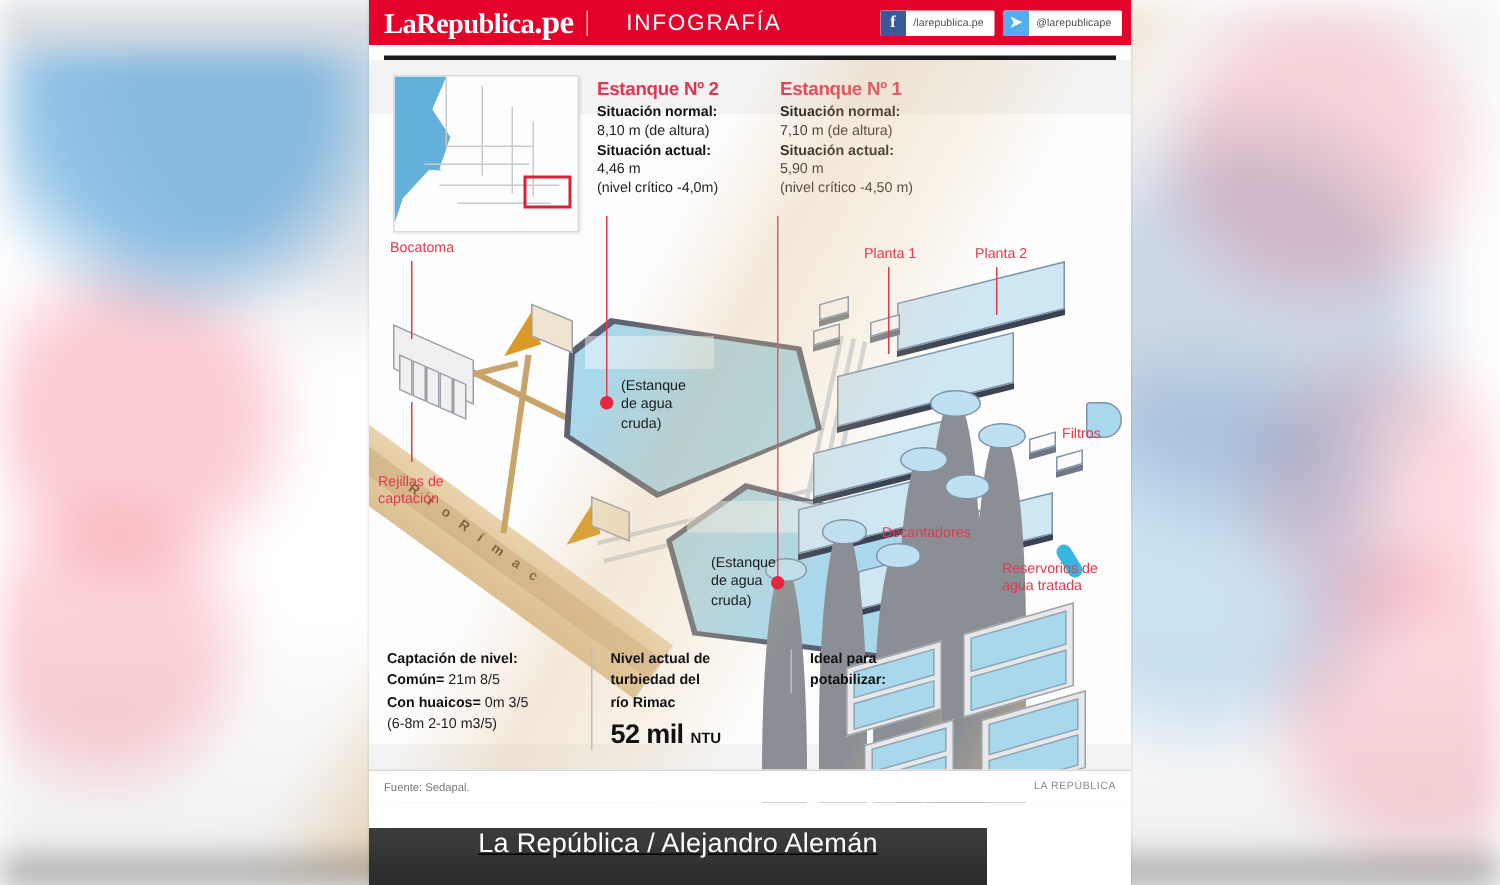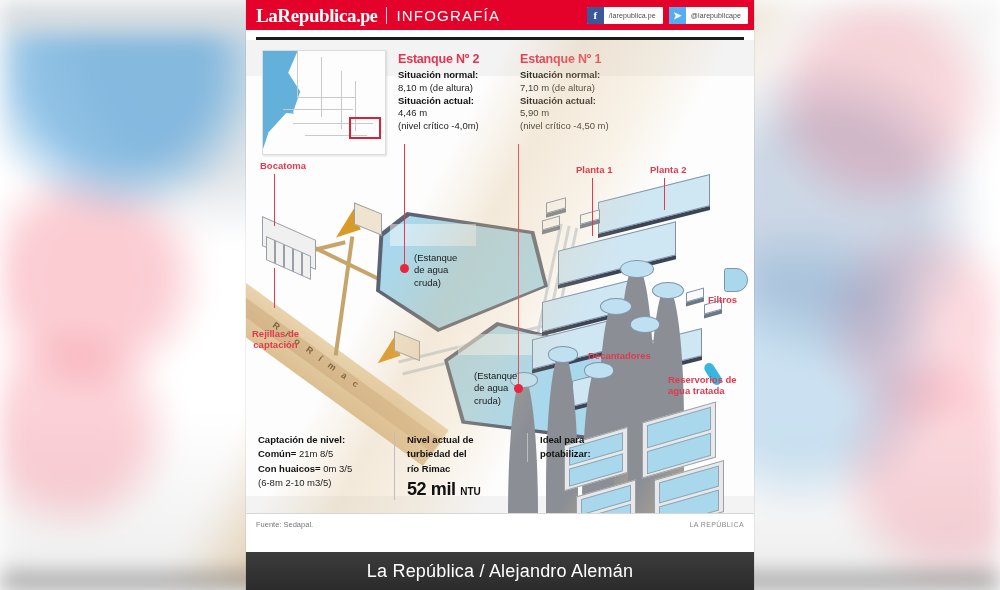--- a/index.html
+++ b/index.html
@@ -43,24 +43,24 @@
 
   
   .topbar{
     height:30px;background:#e4022a;display:flex;align-items:center;
     padding:0 6px 0 10px;box-sizing:border-box;position:relative;
   }
   .logo{
     color:#fff;font-family:"Liberation Serif", serif;font-weight:bold;
     font-size:19px;letter-spacing:-.4px;line-height:1;white-space:nowrap;
   }
-  .logo .dotpe{font-size:18px;}
+  .logo .dotpe{font-size:22px;}
   .vsep{width:1px;height:17px;background:rgba(255,255,255,.8);margin:0 9px;}
   .infog{
-    color:#fff;font-size:15px;letter-spacing:1.2px;font-weight:400;
+    color:#fff;font-size:15px;letter-spacing:1.2px;font-weight:400;margin-left:16px;
   }
   .social{margin-left:auto;display:flex;gap:6px;align-items:center;}
   .sbtn{display:flex;align-items:center;height:17px;background:#fff;border-radius:1px;overflow:hidden;}
   .sico{width:17px;height:17px;display:flex;align-items:center;justify-content:center;
         color:#fff;font-size:11px;font-weight:bold;font-family:"Liberation Serif",serif;}
   .sico.fb{background:#3b5998;}
   .sico.tw{background:#55acee;font-size:10px;}
   .shandle{font-size:7px;color:#4a4a4a;padding:0 7px 0 5px;white-space:nowrap;letter-spacing:.1px;}
 
   
@@ -158,21 +158,21 @@
   .blk .side{position:absolute;left:0;right:0;height:6px;background:#3c4454;}
   .tank{position:absolute;z-index:4;}
   .tank .body{position:absolute;inset:0;border-radius:50%/28%;background:#8b8f95;}
   .tank .lid{position:absolute;left:6%;top:-16%;width:88%;height:62%;border-radius:50%;background:#bfe0f0;border:1px solid #7f93a8;}
 
   .res{position:absolute;z-index:4;}
   .res .frame{position:absolute;inset:0;background:#e8e8e8;border:1px solid #9aa0a8;}
   .res .cell{position:absolute;background:#a9d8ec;border:1px solid #8fa5b5;}
 
   
-  .mlabel{position:absolute;z-index:9;color:#e03a4e;font-size:9.5px;font-weight:bold;line-height:1.2;}
+  .mlabel{position:absolute;z-index:9;color:#e03a4e;font-size:9.5px;font-weight:normal;line-height:1.2;}
   .mline{position:absolute;z-index:8;background:#e03a4e;width:1.4px;}
 
   
   .stats{
     position:absolute;left:0;bottom:34px;width:508px;height:78px;z-index:10;
     display:flex;align-items:flex-start;padding:10px 12px 0 12px;box-sizing:border-box;
   }
   .stat{padding:0 12px;}
   .stat.b1{width:124px;padding-left:0;}
   .stat.b2{width:108px;border-left:1px solid #bdbdbd;}
@@ -186,23 +186,23 @@
   .srcrow{
     position:absolute;left:0;bottom:0;width:508px;height:22px;background:#fff;z-index:11;
     display:flex;align-items:center;justify-content:space-between;padding:0 10px;box-sizing:border-box;
     border-top:1px solid #d7d7d7;
   }
   .src{font-size:7.5px;color:#777;}
   .brand{font-size:7px;color:#8a8a8a;letter-spacing:.4px;}
 
   
   .credit{
-    position:absolute;left:246px;bottom:0;width:508px;height:38px;
+    position:absolute;left:246px;bottom:0;width:412px;height:38px;
     background:linear-gradient(180deg,#3c3c3c,#2b2b2b);
-    display:flex;align-items:center;justify-content:center;z-index:20;
+    display:flex;justify-content:center;z-index:20;text-decoration:underline;
   }
   .credit span{color:#fff;font-size:18px;letter-spacing:.2px;}
 </style>
 </head>
 <body>
 
 <div id="backdrop">
   <div class="bdtop"></div>
   <div class="bdbot"></div>
 </div>
@@ -282,21 +282,21 @@
     <div class="grid-struct" style="left:16px;top:188px;width:52px;height:28px;transform:skewY(24deg);"></div>
     <div class="grid-struct" style="left:20px;top:198px;width:7px;height:22px;transform:skewY(24deg);"></div>
     <div class="grid-struct" style="left:29px;top:202px;width:7px;height:22px;transform:skewY(24deg);"></div>
     <div class="grid-struct" style="left:38px;top:206px;width:7px;height:22px;transform:skewY(24deg);"></div>
     <div class="grid-struct" style="left:47px;top:210px;width:7px;height:22px;transform:skewY(24deg);"></div>
     <div class="grid-struct" style="left:56px;top:214px;width:7px;height:22px;transform:skewY(24deg);"></div>
 
     <div class="mlabel" style="left:14px;top:120px;">Bocatoma</div>
     <div class="mline" style="left:28px;top:134px;height:52px;"></div>
     <div class="mline" style="left:28px;top:228px;height:40px;"></div>
-    <div class="mlabel" style="left:6px;top:288px;text-align:center;">
+    <div class="mlabel" style="left:6px;top:276px;">
       <div>Rejillas de</div>
       <div>captación</div>
     </div>
 
     <div class="gate" style="left:86px;top:172px;z-index:5;">
       <div class="tri" style="border-width:0 0 22px 26px;border-color:transparent transparent #d99a28 transparent;transform:rotate(-18deg);"></div>
       <div style="position:absolute;left:22px;top:-4px;width:26px;height:20px;background:#efe4cf;border:1px solid #9aa0a8;transform:skewY(22deg);"></div>
     </div>
     <div class="gate" style="left:128px;top:300px;z-index:5;">
       <div class="tri" style="border-width:0 0 20px 24px;border-color:transparent transparent #d99a28 transparent;transform:rotate(-18deg);"></div>
@@ -438,21 +438,21 @@
 
     <div class="pipeg" style="left:384px;top:470px;width:40px;height:6px;border-radius:3px;background:#5c6272;transform:rotate(58deg);"></div>
     <div class="pipeg" style="left:404px;top:466px;width:40px;height:6px;border-radius:3px;background:#5c6272;transform:rotate(58deg);"></div>
     <div class="pipeg" style="left:424px;top:462px;width:40px;height:6px;border-radius:3px;background:#5c6272;transform:rotate(58deg);"></div>
 
     <div class="mlabel" style="left:330px;top:124px;">Planta 1</div>
     <div class="mline" style="left:346px;top:138px;height:58px;"></div>
     <div class="mlabel" style="left:404px;top:124px;">Planta 2</div>
     <div class="mline" style="left:418px;top:138px;height:32px;"></div>
 
-    <div class="mlabel" style="left:462px;top:254px;">Filtros</div>
+    <div class="mlabel" style="left:462px;top:244px;">Filtros</div>
     <div class="mlabel" style="left:342px;top:310px;">Decantadores</div>
     <div class="mlabel" style="left:422px;top:334px;width:94px;">
       <div>Reservorios de</div>
       <div>agua tratada</div>
     </div>
 
     <div class="stats">
       <div class="stat b1">
         <div class="lab">Captación de nivel:</div>
         <div class="sub">

